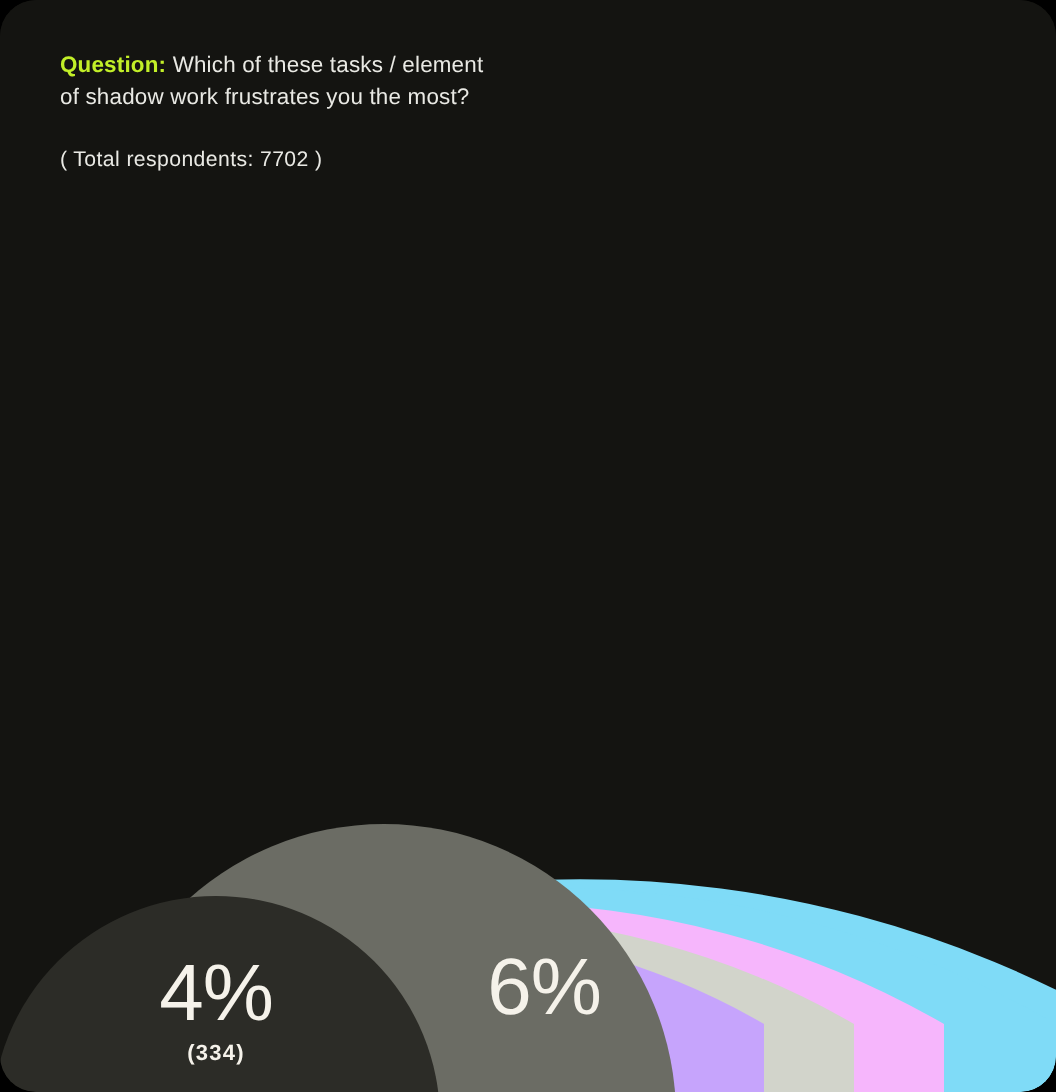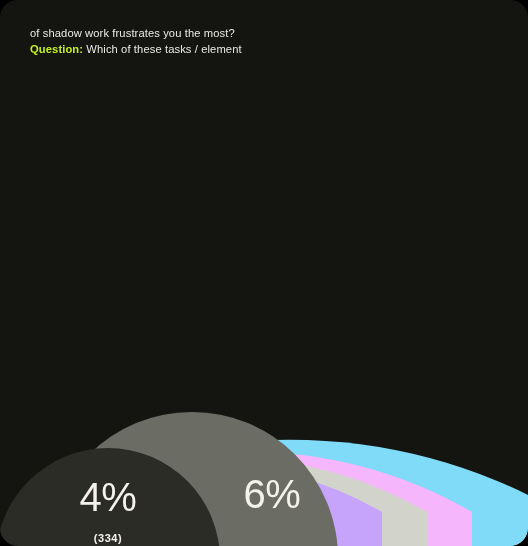--- a/index.html
+++ b/index.html
@@ -58,21 +58,21 @@
     font-size: 40px;
     font-weight: 500;
     line-height: 40px;
     letter-spacing: -0.5px;
   }
   .pct-sub {
     font-size: 11px;
     font-weight: bold;
     line-height: 14px;
     letter-spacing: 0.6px;
-    margin-top: 14px;
+    margin-top: 3px;
   }
   #g-dark { left: 38px; top: 477px; width: 140px; }
   #g-mid  { left: 198px; top: 474px; width: 148px; }
 </style>
 </head>
 <body>
 
 <div id="viz">
 
   <svg width="528" height="546" viewBox="0 0 528 546">
@@ -107,24 +107,25 @@
                A 304 304 0 0 1 324,512
                L324,546 L20,546 Z"></path>
 
       <circle cx="192" cy="558" r="146" fill="#6b6c64"></circle>
 
       <circle cx="108" cy="560" r="112" fill="#2c2c27"></circle>
     </g>
   </svg>
 
   <div class="qblock">
-    <div class="qline">of shadow work frustrates you the most?</div>
     <div class="qline">
       <span class="qlabel">Question:</span><span> Which of these tasks / element</span>
     </div>
+    <div class="qline">of shadow work frustrates you the most?</div>
+    <div class="qtotal">( Total respondents: 7702 )</div>
   </div>
 
   <div class="pct-group" id="g-dark">
     <div class="pct-big">4%</div>
     <div class="pct-sub">(334)</div>
   </div>
 
   <div class="pct-group" id="g-mid">
     <div class="pct-big">6%</div>
   </div>

